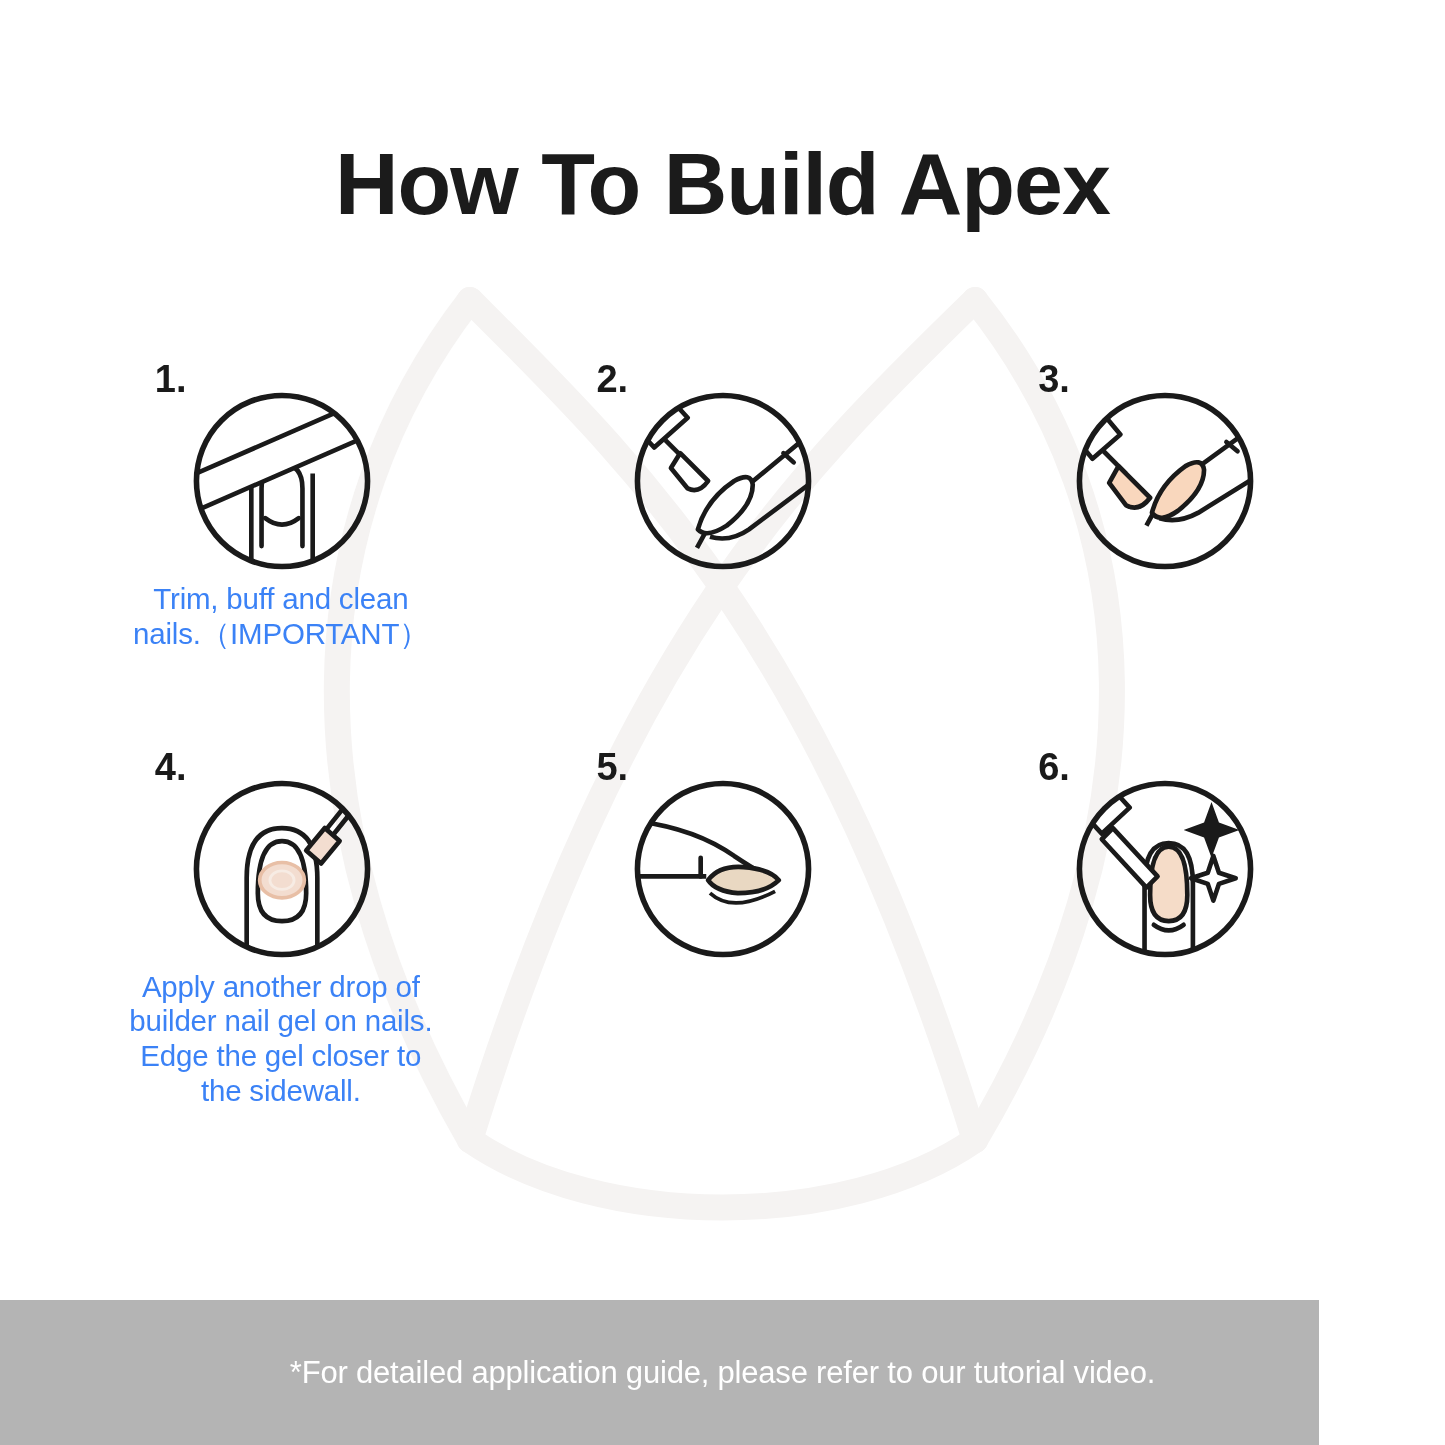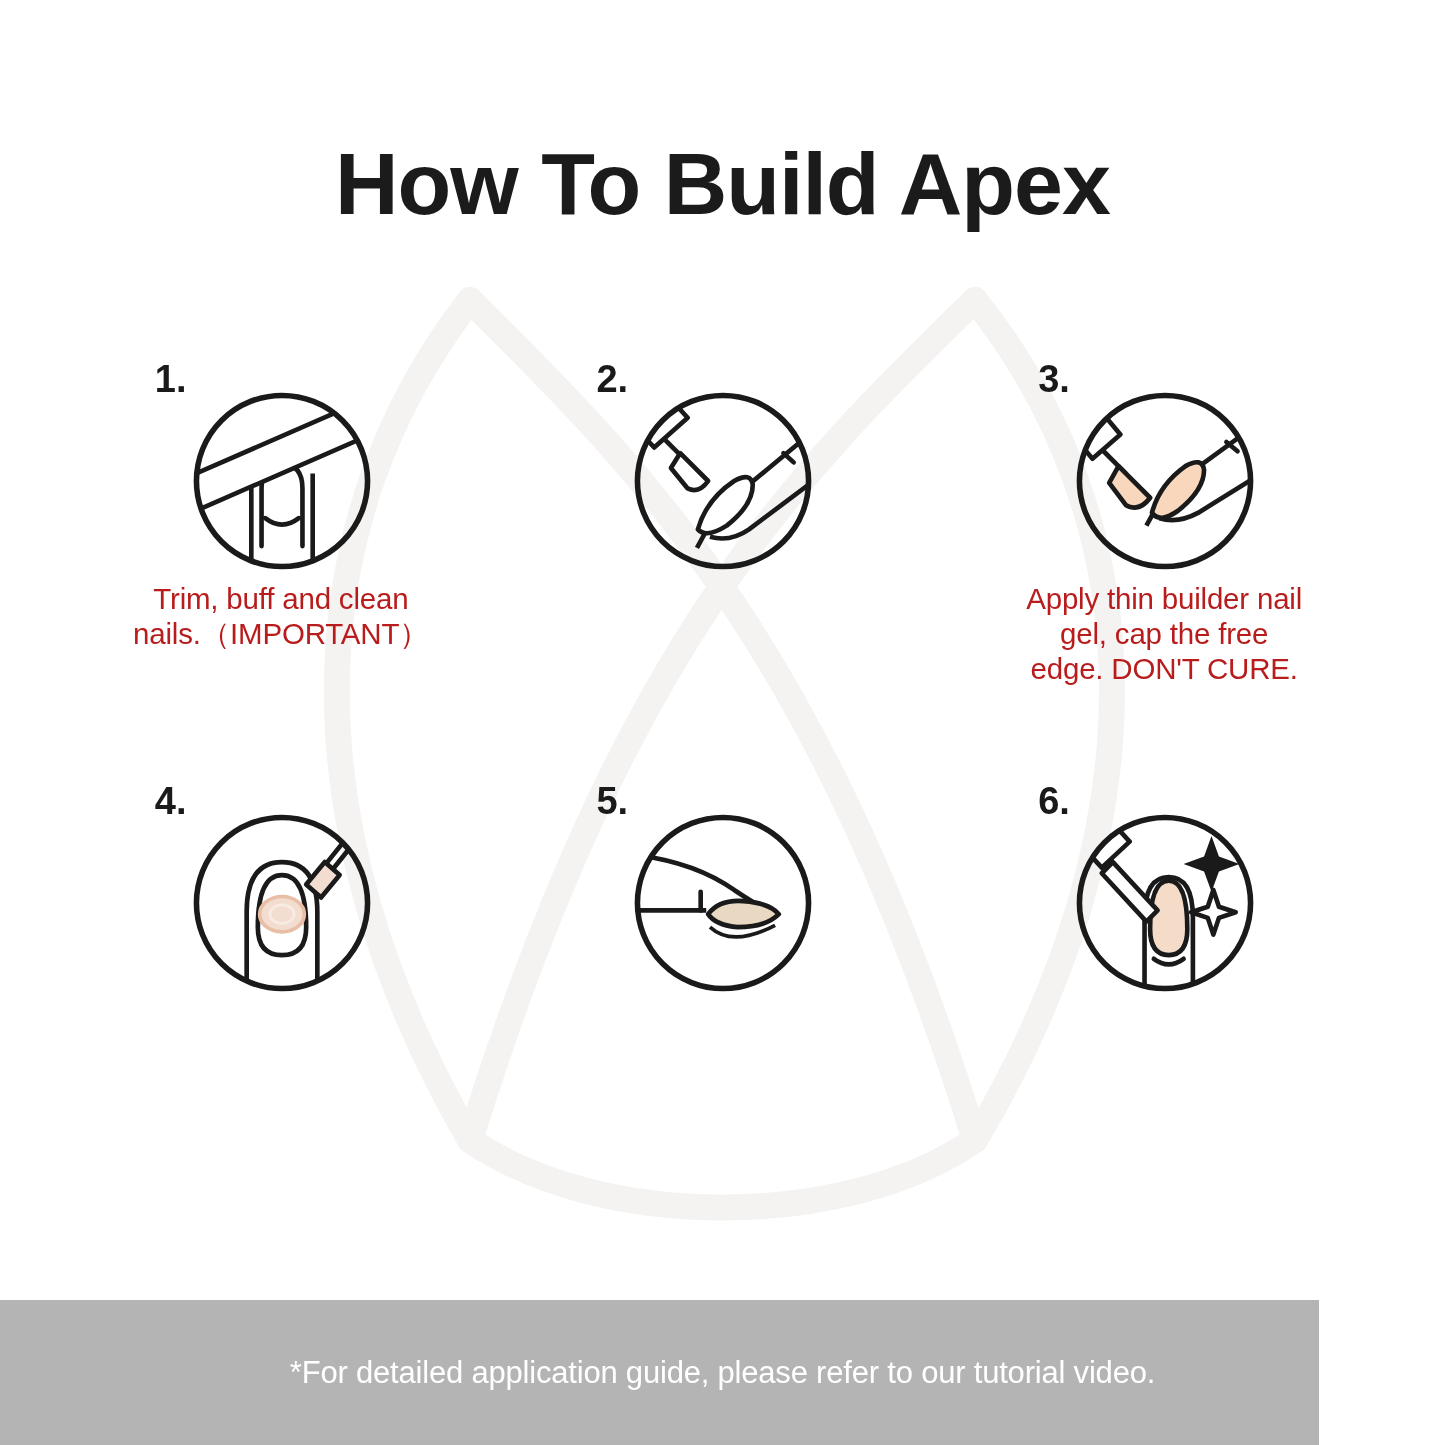--- a/index.html
+++ b/index.html
@@ -68,21 +68,21 @@
     left:38px;top:28px;
     width:186px;height:186px;
   }
   .caption{
     margin-top:10px;
     width:330px;
     text-align:center;
     font-family:"Liberation Sans", sans-serif;
     font-size:29.5px;
     line-height:1.18;
-    color:#b91c1c;
+    color:#3b82f6;
     letter-spacing:-0.2px;
     white-space:pre-line;
   }
   .row2 .caption{width:350px;}
 
   
   .footer{
     position:absolute;left:0;bottom:0;
     width:1445px;height:145px;
     background:#b4b4b4;
@@ -185,23 +185,20 @@
 
             <path d="M86 134 Q94 104 122 84 Q140 74 142 88 Q142 110 114 132 Q94 146 86 134 Z" fill="#f9d7bd" stroke="#1a1a1a" stroke-width="5" stroke-linejoin="round"></path>
 
             <path d="M2 52 L32 26 L52 50 L22 76 Z" fill="#ffffff" stroke="#1a1a1a" stroke-width="5" stroke-linejoin="round"></path>
             <path d="M34 68 L58 92" fill="none" stroke="#1a1a1a" stroke-width="5"></path>
             <path d="M50 84 L84 118 Q72 134 58 126 L40 102 Z" fill="#f9d7bd" stroke="#1a1a1a" stroke-width="5" stroke-linejoin="round"></path>
           </g>
           <circle cx="100" cy="100" r="92" fill="none" stroke="#1a1a1a" stroke-width="6"></circle>
         </svg>
       </div>
-      <div class="caption">Apply thin builder nail
-gel, cap the free
-edge. DON'T CURE.</div>
     </div>
 
     <div class="step row2">
       <div class="step-head">
         <div class="step-num">4.</div>
         <svg class="step-ill" viewBox="0 0 200 200">
           <defs>
               <clipPath id="c4">
                 <circle cx="100" cy="100" r="92"></circle>
               </clipPath>
@@ -214,20 +211,24 @@
             <ellipse cx="100" cy="112" rx="24" ry="19" fill="#f3ddd0" stroke="#e8bfa6" stroke-width="4"></ellipse>
             <ellipse cx="100" cy="112" rx="13" ry="10" fill="none" stroke="#f7ece4" stroke-width="3"></ellipse>
 
             <path d="M196 4 L168 32 L144 62 Q134 74 128 78" fill="none" stroke="#1a1a1a" stroke-width="5"></path>
             <path d="M196 4 L172 42 L148 72" fill="none" stroke="#1a1a1a" stroke-width="5"></path>
             <path d="M126 80 L146 56 L162 70 L142 94 Z" fill="#f3ddd0" stroke="#1a1a1a" stroke-width="5" stroke-linejoin="round"></path>
           </g>
           <circle cx="100" cy="100" r="92" fill="none" stroke="#1a1a1a" stroke-width="6"></circle>
         </svg>
       </div>
+      <div class="caption">Apply another drop of
+builder nail gel on nails.
+Edge the gel closer to
+the sidewall.</div>
     </div>
 
     <div class="step row2">
       <div class="step-head">
         <div class="step-num">5.</div>
         <svg class="step-ill" viewBox="0 0 200 200">
           <defs>
               <clipPath id="c5">
                 <circle cx="100" cy="100" r="92"></circle>
               </clipPath>

